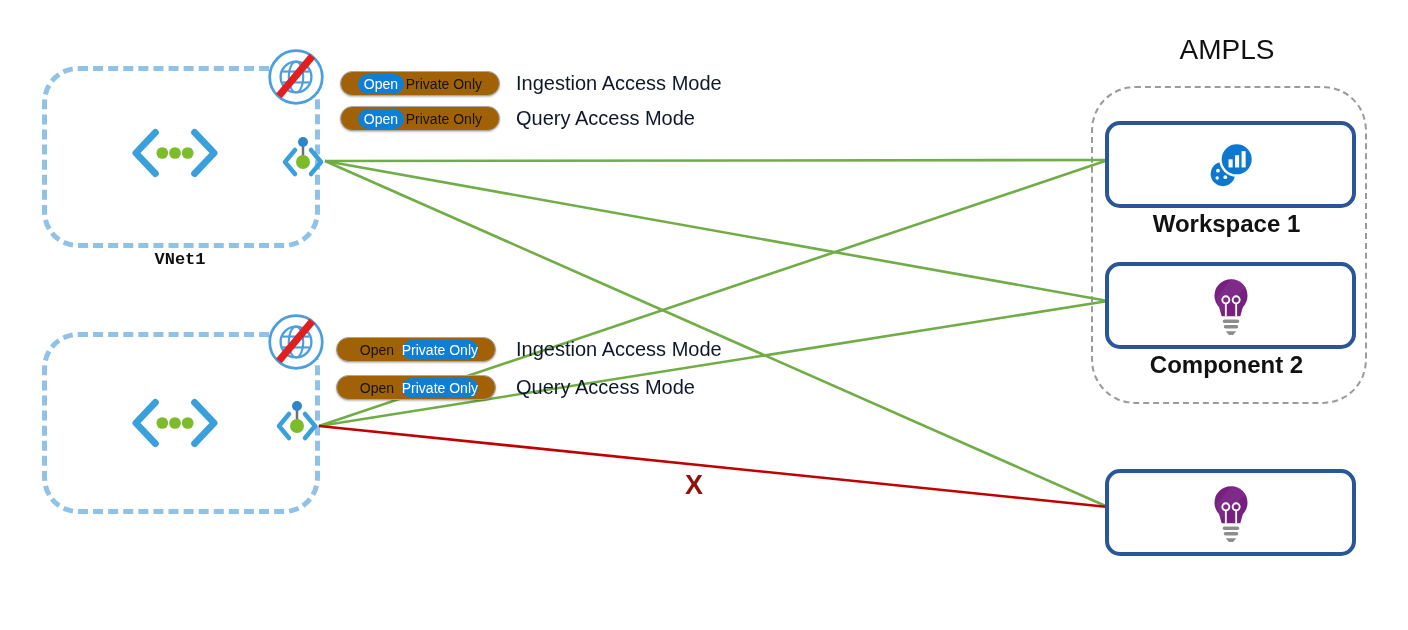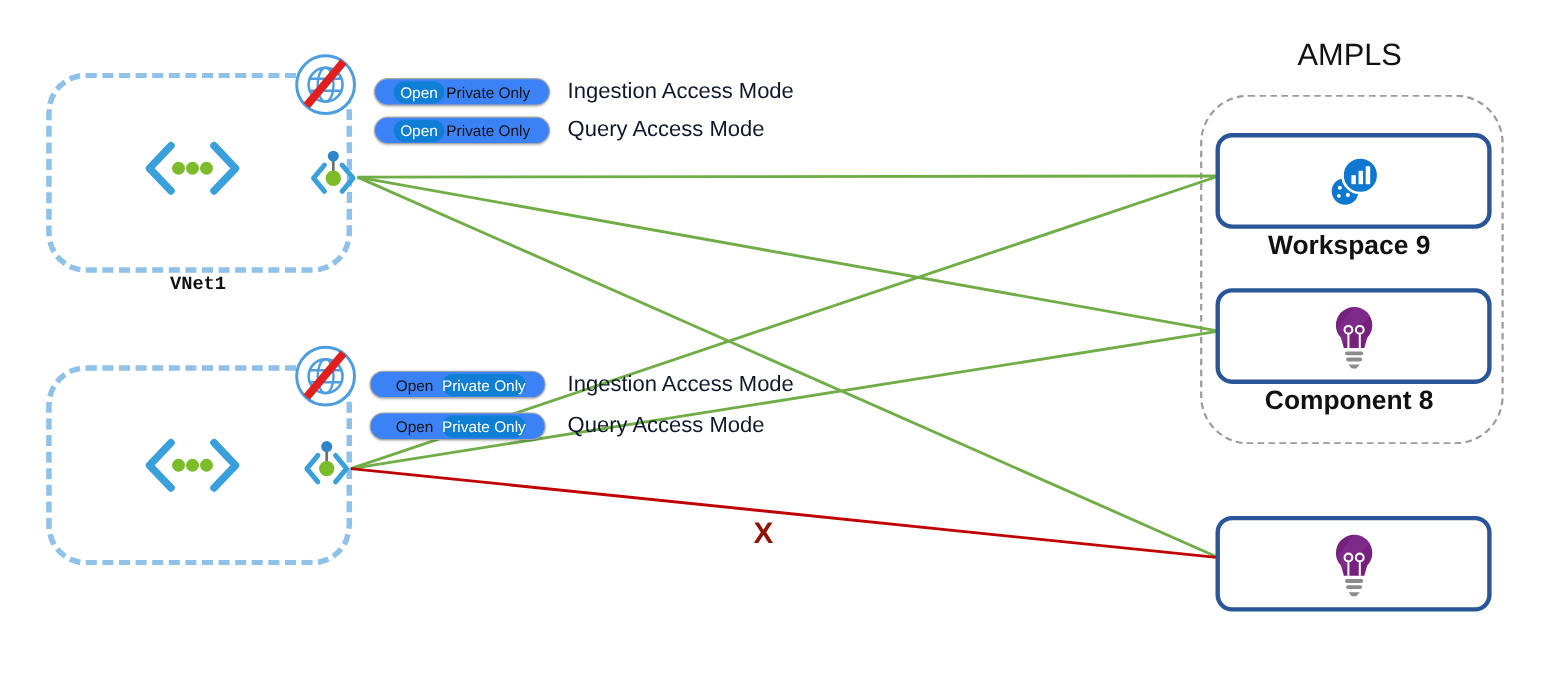--- a/index.html
+++ b/index.html
@@ -17,21 +17,21 @@
   
   .ampls-box{border:2px dashed #9b9b9b;border-radius:44px;width:272px;height:314px;z-index:1;}
   .ampls-title{font-size:28px;font-weight:normal;color:#111;text-align:center;width:272px;z-index:4;}
   .res-box{
     border:4px solid #2A5699;border-radius:15px;background:#fff;
     width:243px;height:79px;z-index:6;display:flex;align-items:center;justify-content:center;
   }
   .res-label{font-size:24px;font-weight:600;color:#111;text-align:center;width:243px;z-index:6;}
   
   .toggle{
-    width:160px;height:25px;background:#3b82f6;border:1.5px solid #a8a8a8;border-radius:14px;
+    width:160px;height:25px;background:#a16207;border:1.5px solid #a8a8a8;border-radius:14px;
     box-shadow:0 1px 2px rgba(0,0,0,.25);display:flex;align-items:center;gap:2px;
     padding:1px 17px;box-sizing:border-box;z-index:10;cursor:pointer;
   }
   .opt{height:20px;line-height:20px;border-radius:11px;font-size:14px;text-align:center;white-space:nowrap;}
   .opt-open{width:58px;}
   .opt-private{width:94px;}
   .sel{background:#0F7ED5;color:#fff;}
   .uns{color:#141414;}
   .mode-label{font-size:20px;line-height:25px;height:25px;color:#0f172a;white-space:nowrap;z-index:10;}
   
@@ -144,37 +144,37 @@
       <circle cx="22" cy="43" r="15" fill="#0E78CE"></circle>
       <circle cx="16" cy="39" r="2.3" fill="#fff"></circle>
       <circle cx="25" cy="47" r="2.3" fill="#fff"></circle>
       <circle cx="15" cy="48" r="2.1" fill="#fff"></circle>
       <circle cx="39" cy="25" r="20" fill="#0E78CE" stroke="#fff" stroke-width="3"></circle>
       <rect x="29" y="25" width="5" height="10" fill="#fff"></rect>
       <rect x="37" y="20" width="5" height="15" fill="#fff"></rect>
       <rect x="45" y="15" width="5" height="20" fill="#fff"></rect>
     </svg>
   </div>
-  <div class="abs res-label" style="left:1105px;top:210px;">Workspace 9</div>
+  <div class="abs res-label" style="left:1105px;top:210px;">Workspace 1</div>
 
   <div class="abs res-box" style="left:1105px;top:262px;">
     <svg width="46" height="62" viewBox="0 0 44 60">
       <circle cx="22" cy="20" r="16" fill="#76217E"></circle>
       <path d="M8,22 h28 l-5,18 h-18 z" fill="#76217E"></path>
       <path d="M22,4 a16,16 0 0 1 14,8 l-24,24 -4,-14 z" fill="#8A3695" opacity="0.45"></path>
       <circle cx="17" cy="24" r="3.4" fill="none" stroke="#fff" stroke-width="1.8"></circle>
       <circle cx="27" cy="24" r="3.4" fill="none" stroke="#fff" stroke-width="1.8"></circle>
       <line x1="17" y1="27.5" x2="17" y2="40" stroke="#fff" stroke-width="1.8"></line>
       <line x1="27" y1="27.5" x2="27" y2="40" stroke="#fff" stroke-width="1.8"></line>
       <rect x="14" y="43" width="16" height="3.4" rx="1.6" fill="#8C8C8C"></rect>
       <rect x="15" y="48.4" width="14" height="3.4" rx="1.6" fill="#8C8C8C"></rect>
       <polygon points="17,54.5 27,54.5 24,58 20,58" fill="#8C8C8C"></polygon>
     </svg>
   </div>
-  <div class="abs res-label" style="left:1105px;top:351px;">Component 8</div>
+  <div class="abs res-label" style="left:1105px;top:351px;">Component 2</div>
 
   <div class="abs res-box" style="left:1105px;top:469px;">
     <svg width="46" height="62" viewBox="0 0 44 60">
       <circle cx="22" cy="20" r="16" fill="#76217E"></circle>
       <path d="M8,22 h28 l-5,18 h-18 z" fill="#76217E"></path>
       <path d="M22,4 a16,16 0 0 1 14,8 l-24,24 -4,-14 z" fill="#8A3695" opacity="0.45"></path>
       <circle cx="17" cy="24" r="3.4" fill="none" stroke="#fff" stroke-width="1.8"></circle>
       <circle cx="27" cy="24" r="3.4" fill="none" stroke="#fff" stroke-width="1.8"></circle>
       <line x1="17" y1="27.5" x2="17" y2="40" stroke="#fff" stroke-width="1.8"></line>
       <line x1="27" y1="27.5" x2="27" y2="40" stroke="#fff" stroke-width="1.8"></line>

